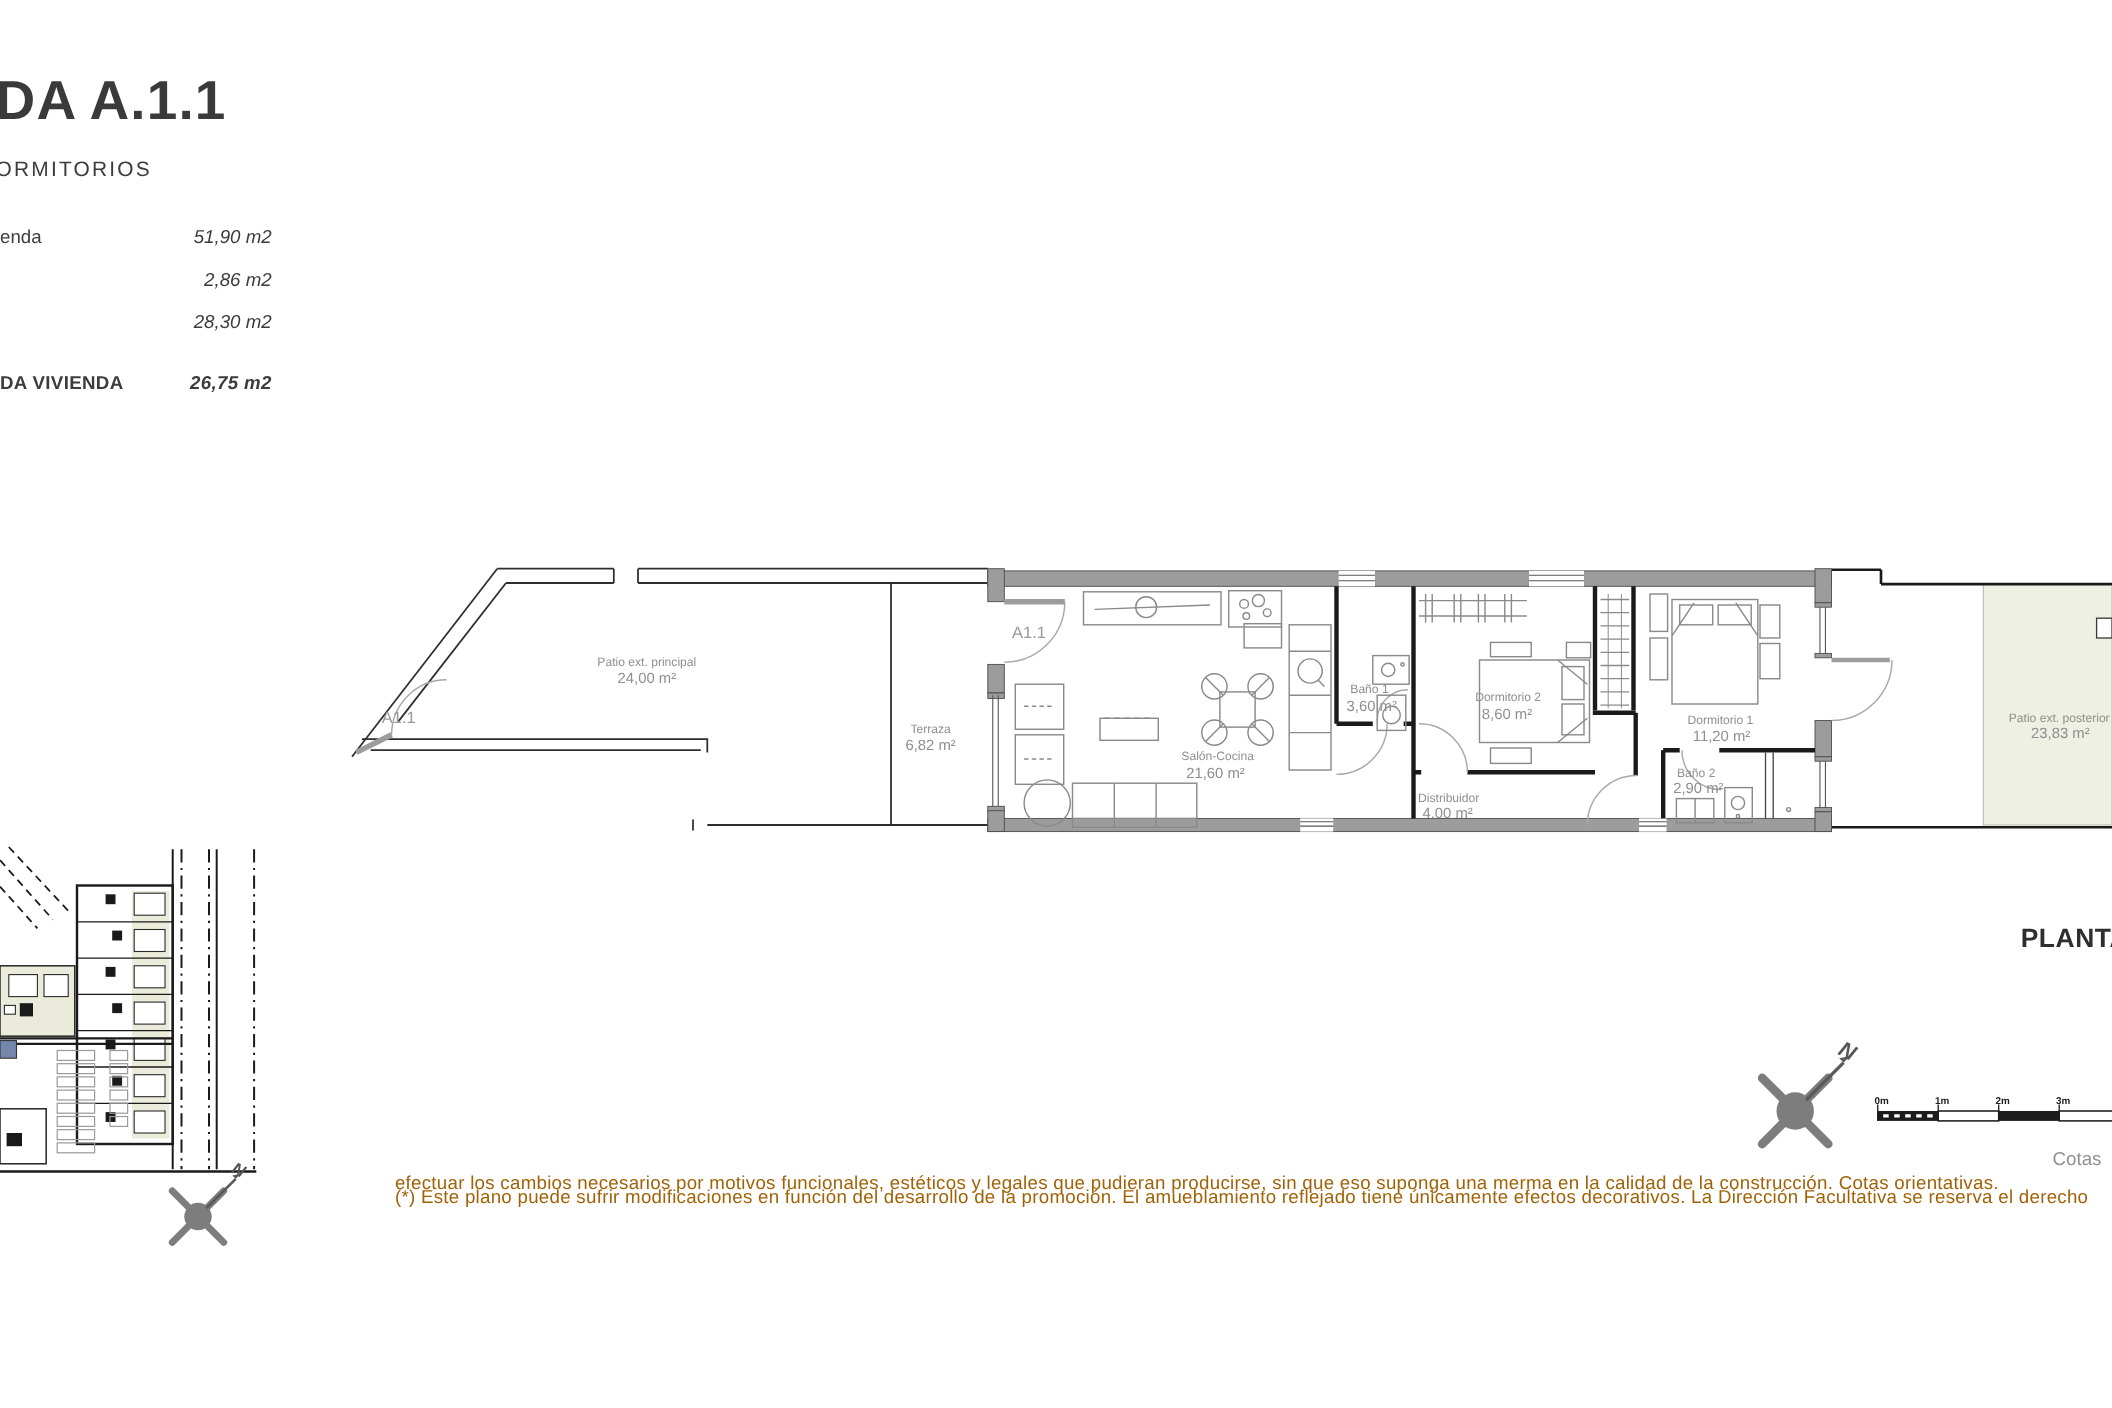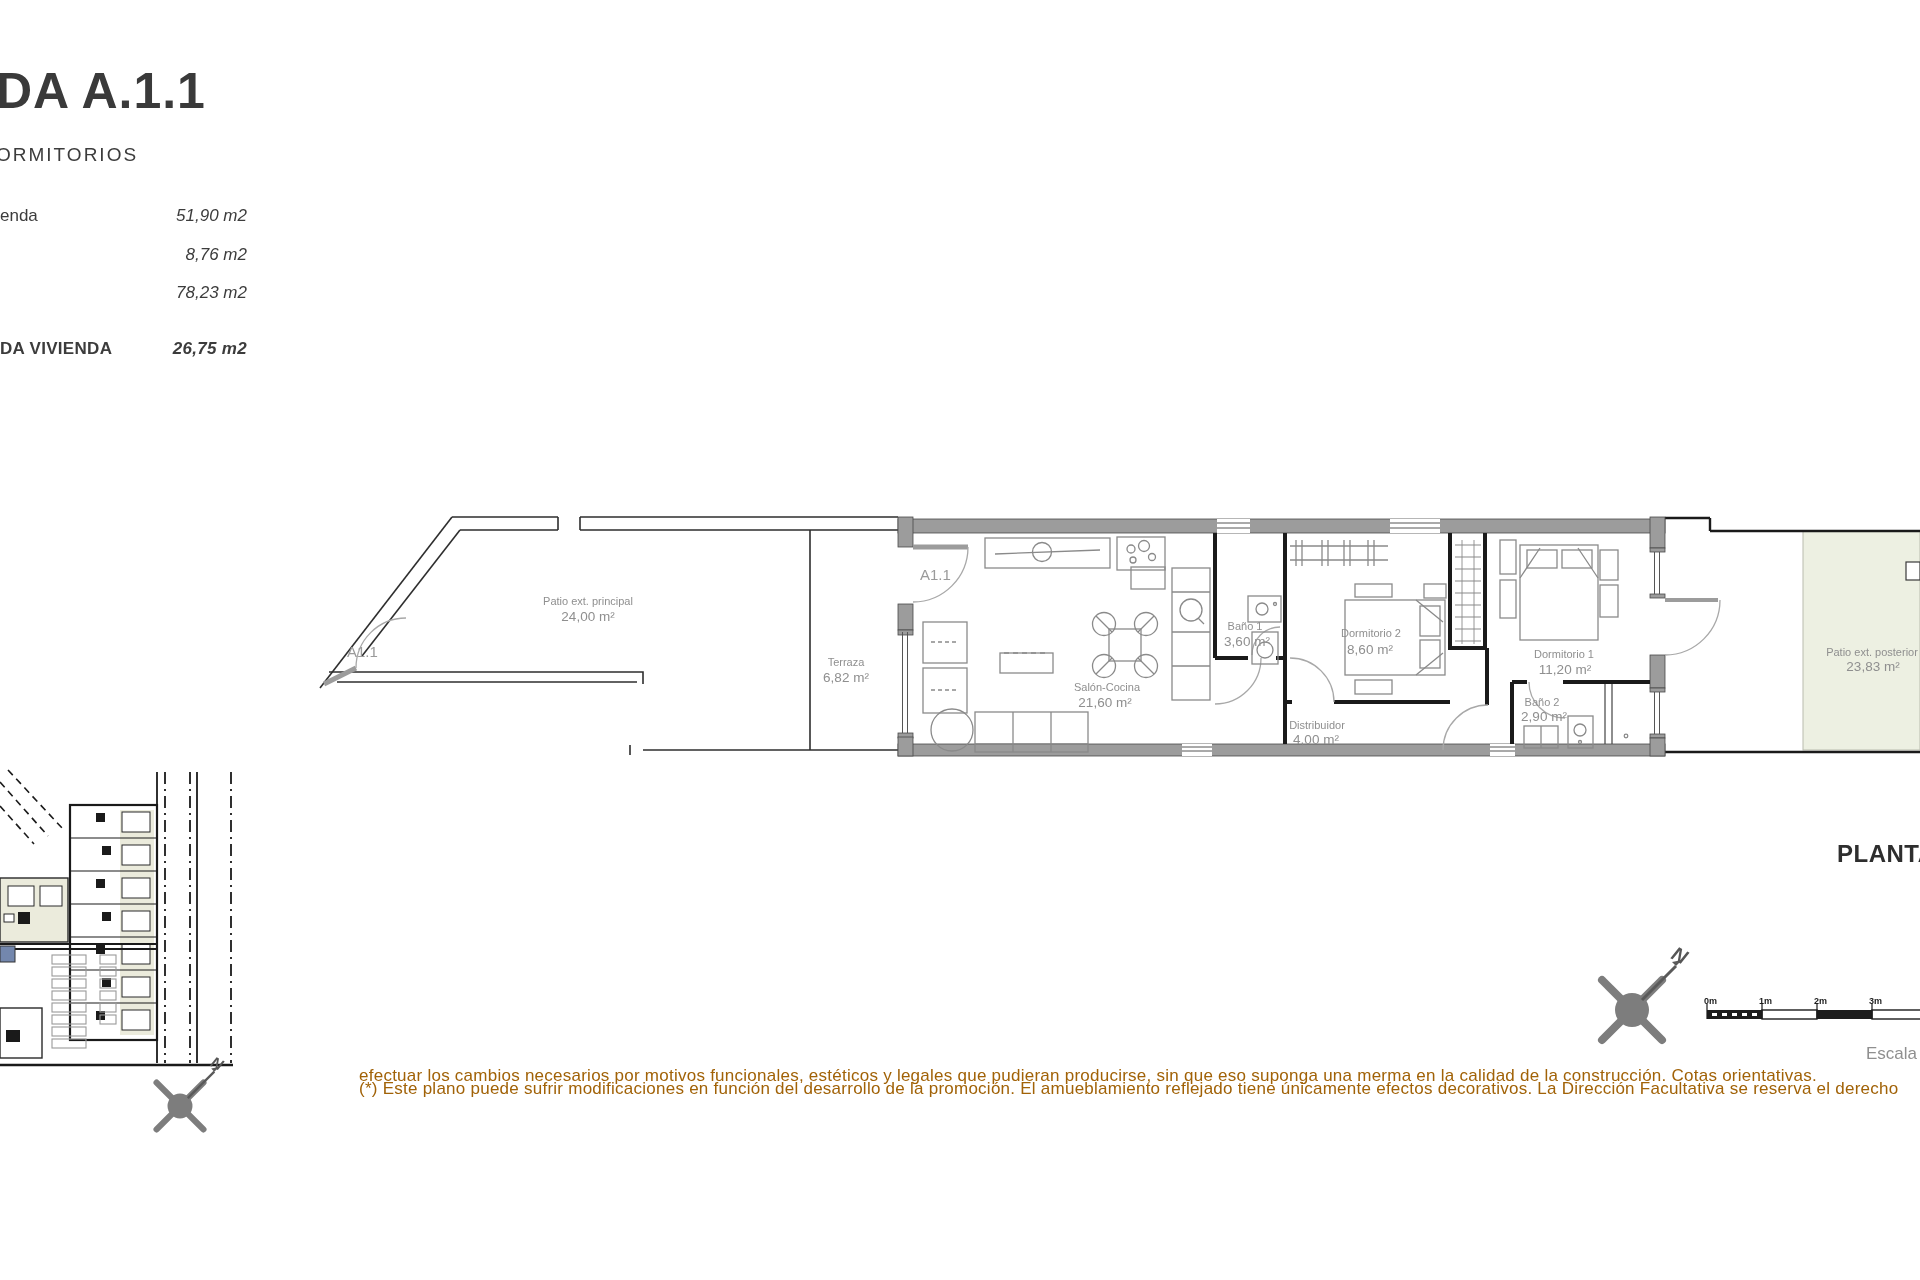--- a/index.html
+++ b/index.html
@@ -35,33 +35,33 @@
 
 <div class="abs" id="unit-title">DA A.1.1</div>
 <div class="abs" id="unit-subtitle">ORMITORIOS</div>
 
 <div class="abs area-row" style="top:206px;">
   <span class="lbl">enda</span>
   <span class="val">51,90 m2</span>
 </div>
 <div class="abs area-row" style="top:245px;">
   <span class="lbl"></span>
-  <span class="val">8,76 m2</span>
+  <span class="val">2,86 m2</span>
 </div>
 <div class="abs area-row" style="top:283px;">
   <span class="lbl"></span>
-  <span class="val">78,23 m2</span>
+  <span class="val">28,30 m2</span>
 </div>
 <div class="abs area-row" id="area-row-total" style="top:339px;">
   <span class="lbl">DA VIVIENDA</span>
   <span class="val">26,75 m2</span>
 </div>
 
 <div class="abs" id="plan-title">PLANTA</div>
-<div class="abs" id="scale-label">Escala</div>
+<div class="abs" id="scale-label">Cotas</div>
 
 <div class="abs disclaimer" id="disclaimer-1">(*) Este plano puede sufrir modificaciones en función del desarrollo de la promoción. El amueblamiento reflejado tiene únicamente efectos decorativos. La Dirección Facultativa se reserva el derecho</div>
 <div class="abs disclaimer" id="disclaimer-2">efectuar los cambios necesarios por motivos funcionales, estéticos y legales que pudieran producirse, sin que eso suponga una merma en la calidad de la construcción. Cotas orientativas.</div>
 
 <svg class="abs" style="left:0;top:0;" width="1920" height="1280" viewBox="0 0 1920 1280">
 
   <g>
     <rect x="1803" y="531" width="117" height="219" fill="#edf0e2" stroke="#b9bcae" stroke-width="1"></rect>
     <rect x="1906" y="562" width="14" height="18" fill="#ffffff" stroke="#3a3a3a" stroke-width="1.2"></rect>
     <path d="M 1665,518 L 1710,518 M 1710,518 L 1710,531 M 1710,531 L 1920,531 M 1665,752 L 1920,752" fill="none" stroke="#1a1a1a" stroke-width="2.4"></path>

